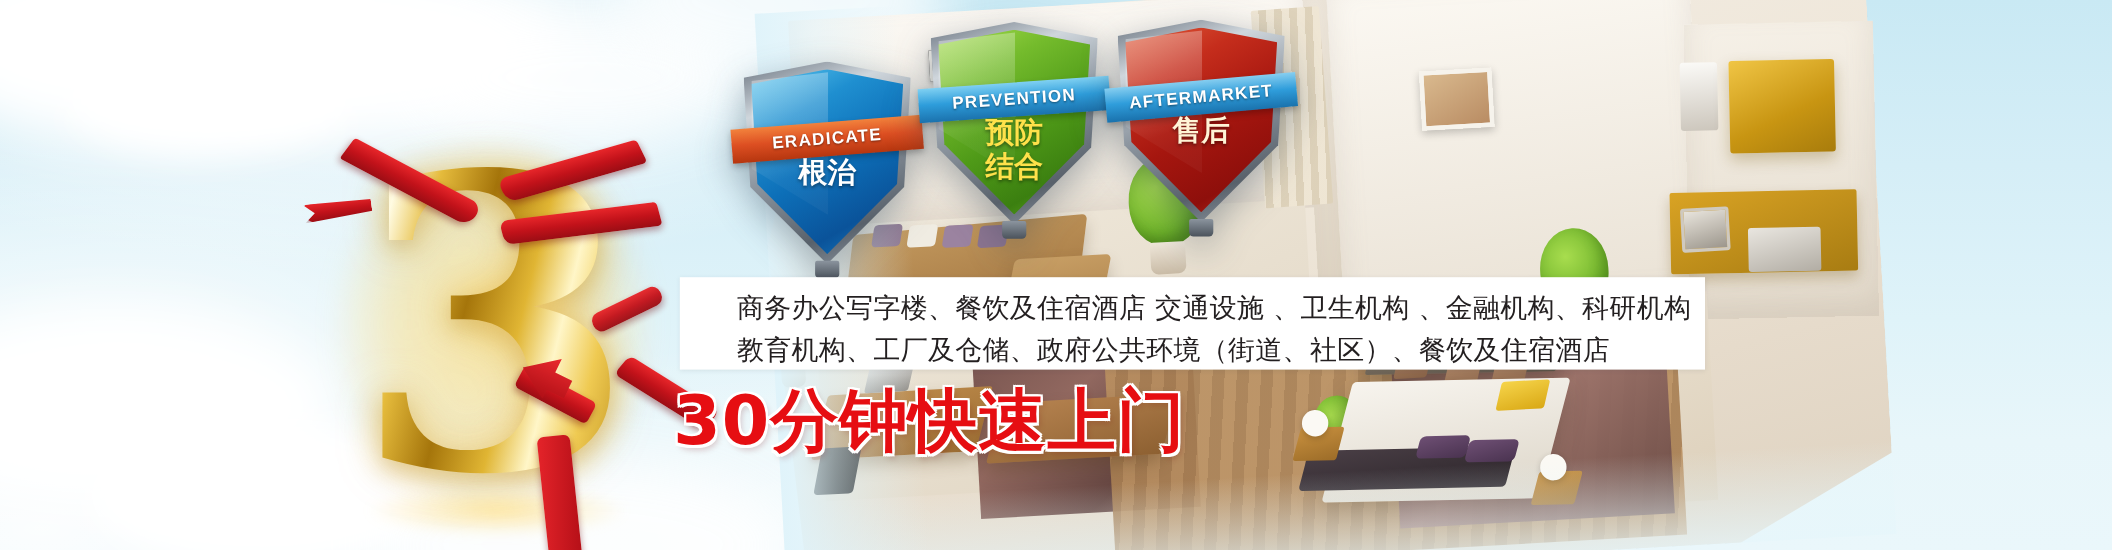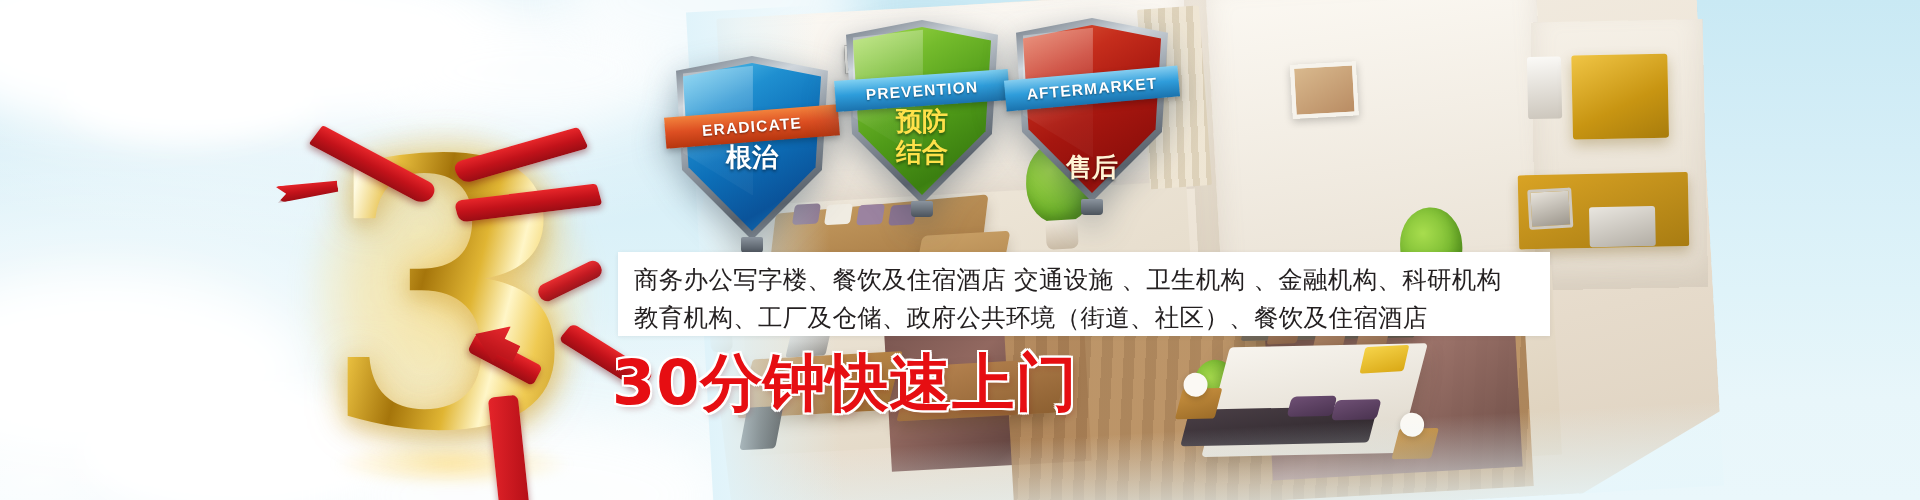--- a/index.html
+++ b/index.html
@@ -311,20 +311,21 @@
     box-shadow:0 1px 4px rgba(60,70,80,.10);
     z-index:6;
   }
   .info-line{
     font-family:"DejaVu Sans","Liberation Sans",sans-serif;
     font-size:24.5px;
     line-height:38px;
     color:#231f20;
     white-space:nowrap;
     letter-spacing:.3px;
+    margin-left:36px;
   }
 
   
   #headline{
     position:absolute; left:612px; top:352px;
     z-index:7;
     font-family:"DejaVu Sans","Liberation Sans",sans-serif;
     font-size:62px; font-weight:700;
     color:#e60e12;
     letter-spacing:1px;
@@ -384,21 +385,21 @@
   }
   .shield-cn{
     position:absolute; left:0; right:0; top:47%;
     text-align:center;
     font-family:"DejaVu Sans","Liberation Sans",sans-serif;
     font-weight:700; font-size:26px; line-height:31px;
     text-shadow:0 2px 3px rgba(0,0,0,.42);
   }
   .sh-blue  .shield-cn{ color:#ffffff; }
   .sh-green .shield-cn{ color:#ffe14a; }
-  .sh-red   .shield-cn{ color:#fff4d6;margin-top:48px; }
+  .sh-red   .shield-cn{ color:#fff4d6; }
 
   #shield-1{ left:676px; top:56px; }
   #shield-2{ left:846px; top:20px; }
   #shield-3{ left:1016px; top:18px; }
 </style>
 </head>
 <body>
 
 <div id="banner">
 

